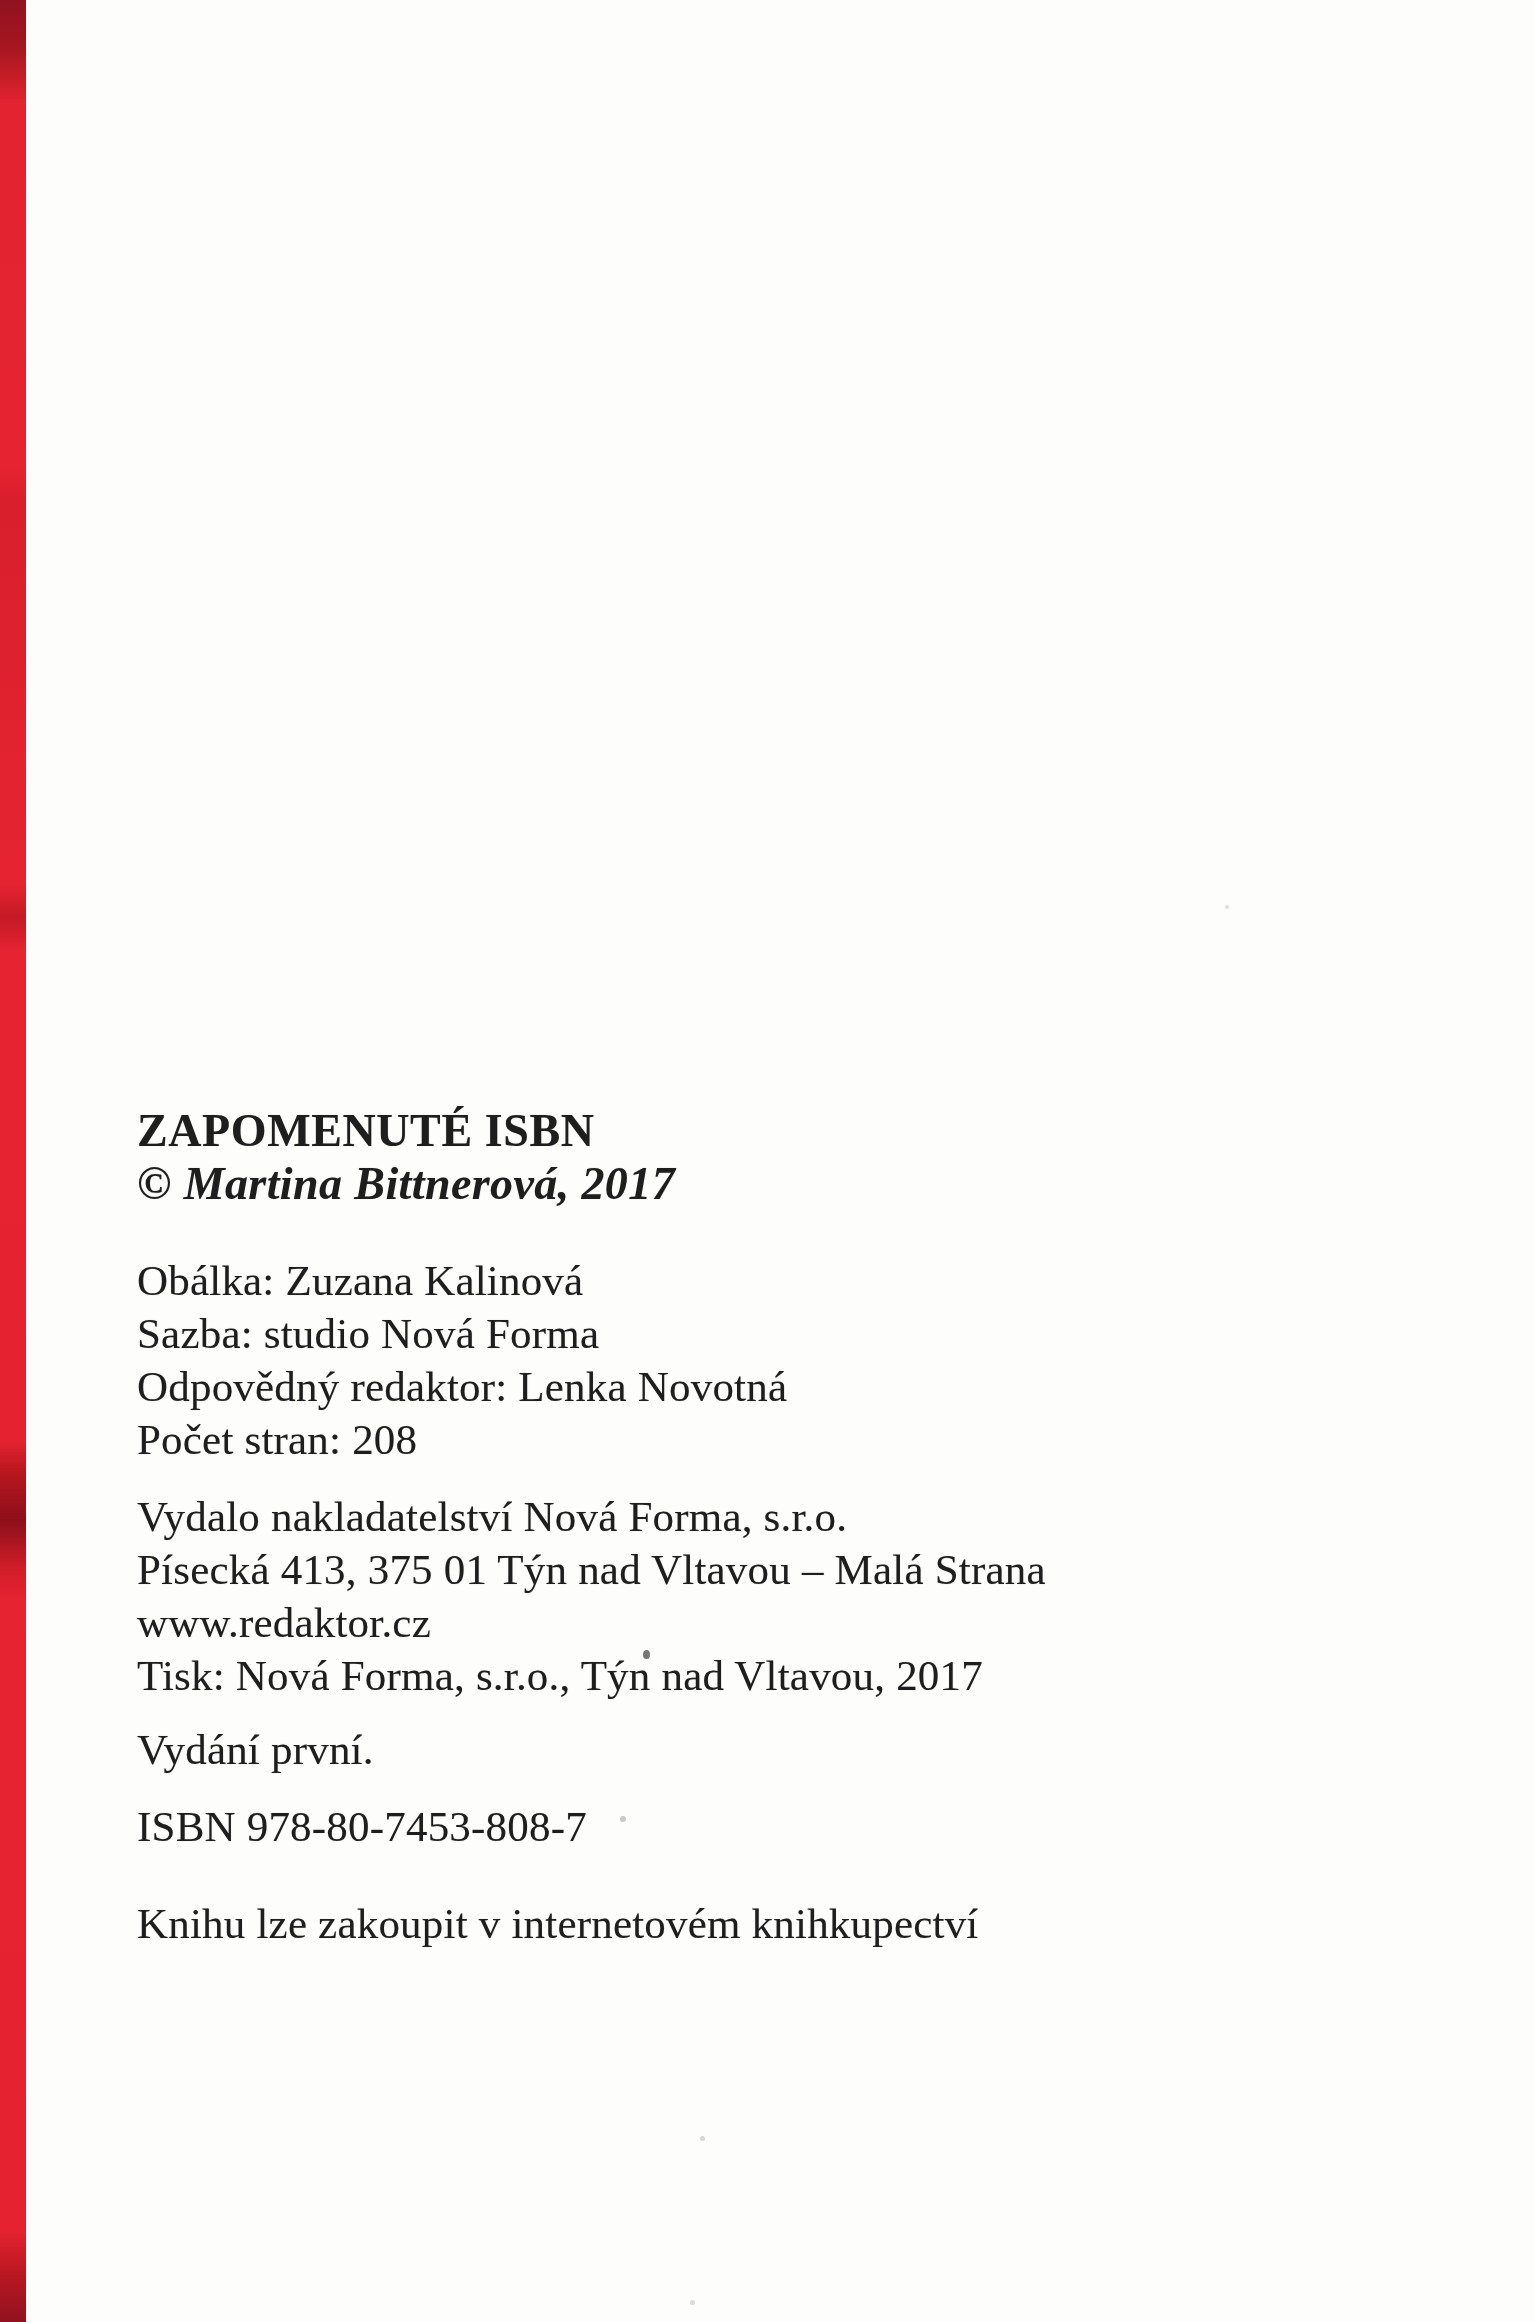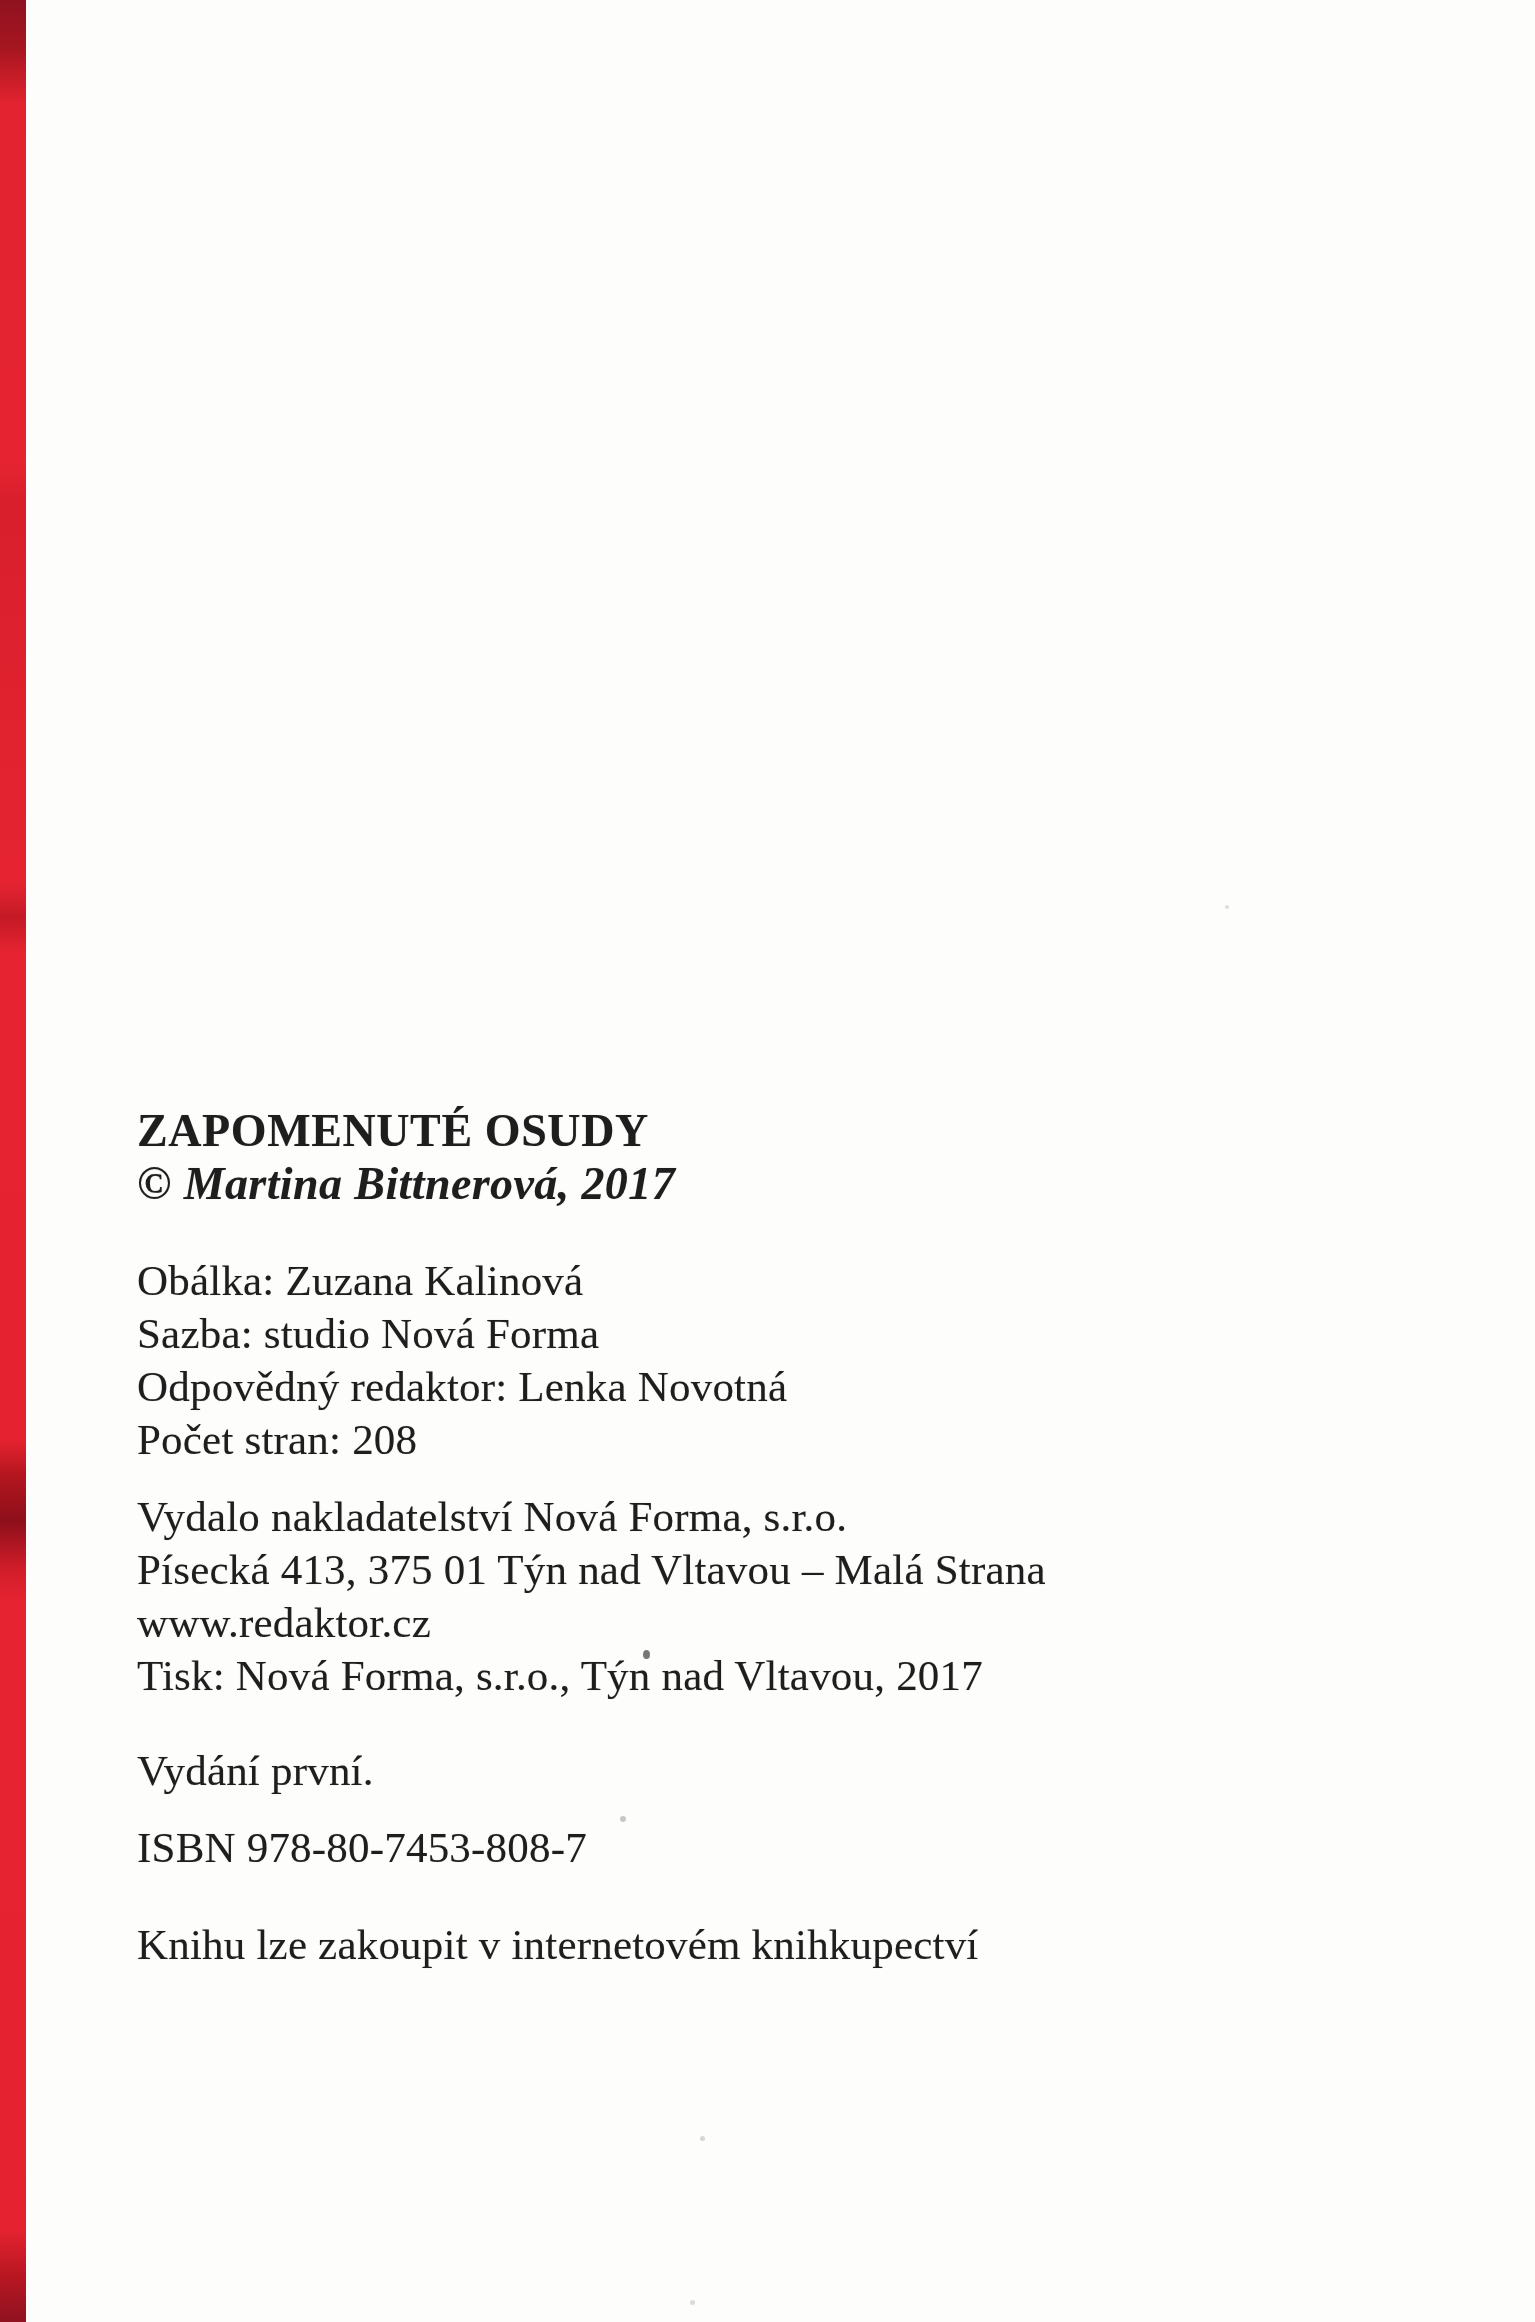--- a/index.html
+++ b/index.html
@@ -62,21 +62,21 @@
     letter-spacing: 0.6px;
   }
   .copyright-line {
     font-size: 46px;
     font-weight: bold;
     font-style: italic;
     letter-spacing: 0.4px;
   }
   .gap-lg { margin-top: 44px; }
   .gap-md { margin-top: 24px; }
-  .gap-pub { margin-top: 42px; }
+  .gap-pub { margin-top: 21px; }
   .gap-isbn { margin-top: 24px; }
   .gap-buy { margin-top: 44px; }
   
   .speck {
     position: absolute;
     background: #9a9a9a;
     border-radius: 50%;
     opacity: 0.55;
   }
   .speck.s1 { left: 643px; top: 1650px; width: 7px;  height: 9px;  opacity: 0.8; background:#555; }
@@ -87,21 +87,21 @@
 </style>
 </head>
 <body>
 
 <div class="page">
 
   <div class="edge-strip"></div>
 
   <div class="text-block">
 
-    <div class="line title-line">ZAPOMENUTÉ OSUDY</div>
+    <div class="line title-line">ZAPOMENUTÉ ISBN</div>
 
     <div class="line copyright-line">© Martina Bittnerová, 2017</div>
 
     <div class="line gap-lg">Obálka: Zuzana Kalinová</div>
     <div class="line">Sazba: studio Nová Forma</div>
     <div class="line">Odpovědný redaktor: Lenka Novotná</div>
     <div class="line">Počet stran: 208</div>
 
     <div class="line gap-md">Vydalo nakladatelství Nová Forma, s.r.o.</div>
     <div class="line">Písecká 413, 375 01 Týn nad Vltavou – Malá Strana</div>

